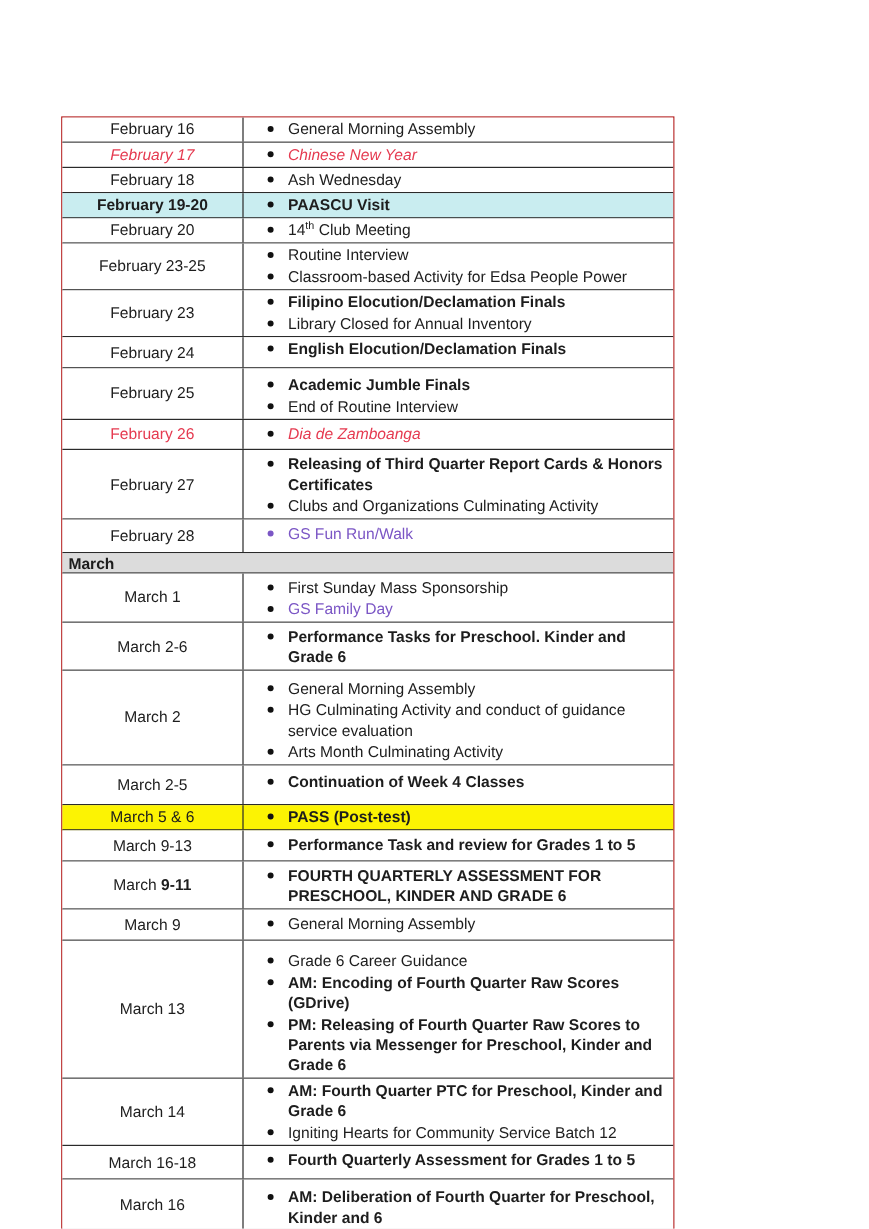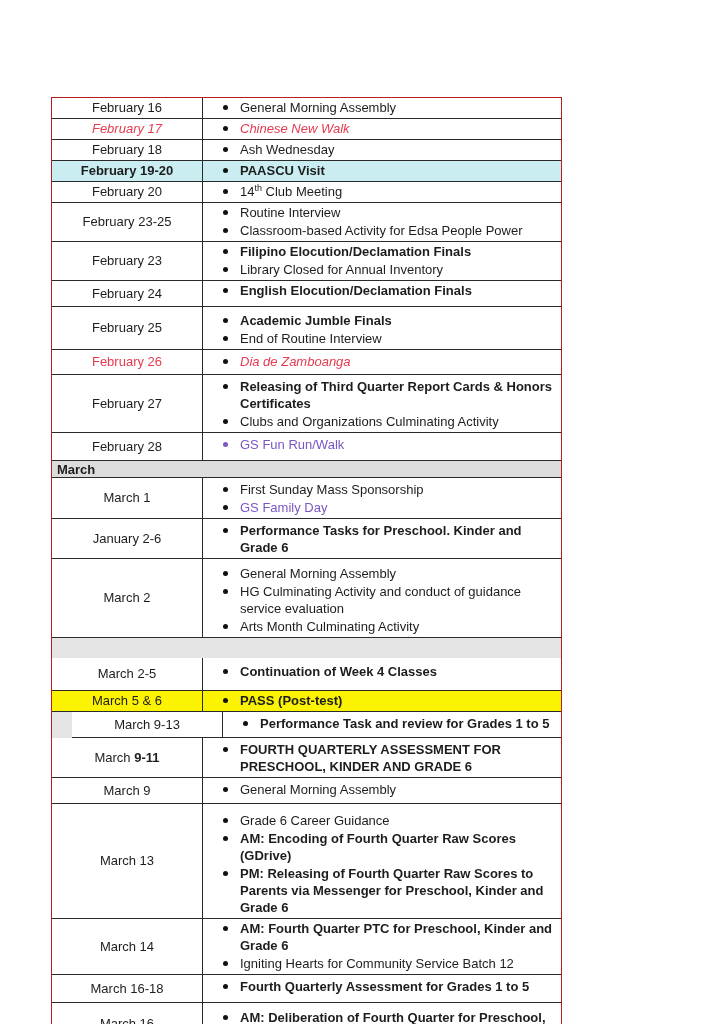--- a/index.html
+++ b/index.html
@@ -43,21 +43,21 @@
       </div>
       <div class="row" style="min-height: 17px; justify-content: space-between;">
         <div class="date-cell">
           <span><span class="text-seg i" style="color: rgb(229, 58, 80);">February 17</span></span>
         </div>
         <div class="events-cell">
           <div class="event">
             <span class="bullet">
               <span class="dot"></span>
             </span>
-            <span class="etext"><span class="text-seg i" style="color: rgb(229, 58, 80);">Chinese New Walk</span></span>
+            <span class="etext"><span class="text-seg i" style="color: rgb(229, 58, 80);">Chinese New Year</span></span>
           </div>
         </div>
       </div>
       <div class="row" style="min-height: 17px;">
         <div class="date-cell">
           <span><span class="text-seg">February 18</span></span>
         </div>
         <div class="events-cell">
           <div class="event">
             <span class="bullet">
@@ -225,21 +225,21 @@
           <div class="event">
             <span class="bullet">
               <span class="dot"></span>
             </span>
             <span class="etext"><span class="text-seg" style="color: rgb(123, 86, 197);">GS Family Day</span></span>
           </div>
         </div>
       </div>
       <div class="row" style="min-height: 25px;">
         <div class="date-cell">
-          <span><span class="text-seg">January 2-6</span></span>
+          <span><span class="text-seg">March 2-6</span></span>
         </div>
         <div class="events-cell" style="padding-top: 3px;">
           <div class="event">
             <span class="bullet">
               <span class="dot"></span>
             </span>
             <span class="etext"><span class="text-seg b">Performance Tasks for Preschool. Kinder and Grade 6</span></span>
           </div>
         </div>
       </div>
@@ -261,21 +261,21 @@
             <span class="etext"><span class="text-seg">HG Culminating Activity and conduct of guidance service evaluation</span></span>
           </div>
           <div class="event">
             <span class="bullet">
               <span class="dot"></span>
             </span>
             <span class="etext"><span class="text-seg">Arts Month Culminating Activity</span></span>
           </div>
         </div>
       </div>
-      <div class="row" style="min-height: 33px; margin-top: 20px;">
+      <div class="row" style="min-height: 33px;">
         <div class="date-cell">
           <span><span class="text-seg">March 2-5</span></span>
         </div>
         <div class="events-cell" style="padding-top: 5px;">
           <div class="event">
             <span class="bullet">
               <span class="dot"></span>
             </span>
             <span class="etext"><span class="text-seg b">Continuation of Week 4 Classes</span></span>
           </div>
@@ -287,21 +287,21 @@
         </div>
         <div class="events-cell">
           <div class="event">
             <span class="bullet">
               <span class="dot"></span>
             </span>
             <span class="etext"><span class="text-seg b">PASS (Post-test)</span></span>
           </div>
         </div>
       </div>
-      <div class="row" style="min-height: 26px; margin-left: 20px;">
+      <div class="row" style="min-height: 26px;">
         <div class="date-cell">
           <span><span class="text-seg">March 9-13</span></span>
         </div>
         <div class="events-cell" style="padding-top: 3px;">
           <div class="event">
             <span class="bullet">
               <span class="dot"></span>
             </span>
             <span class="etext"><span class="text-seg b">Performance Task and review for Grades 1 to 5</span></span>
           </div>

